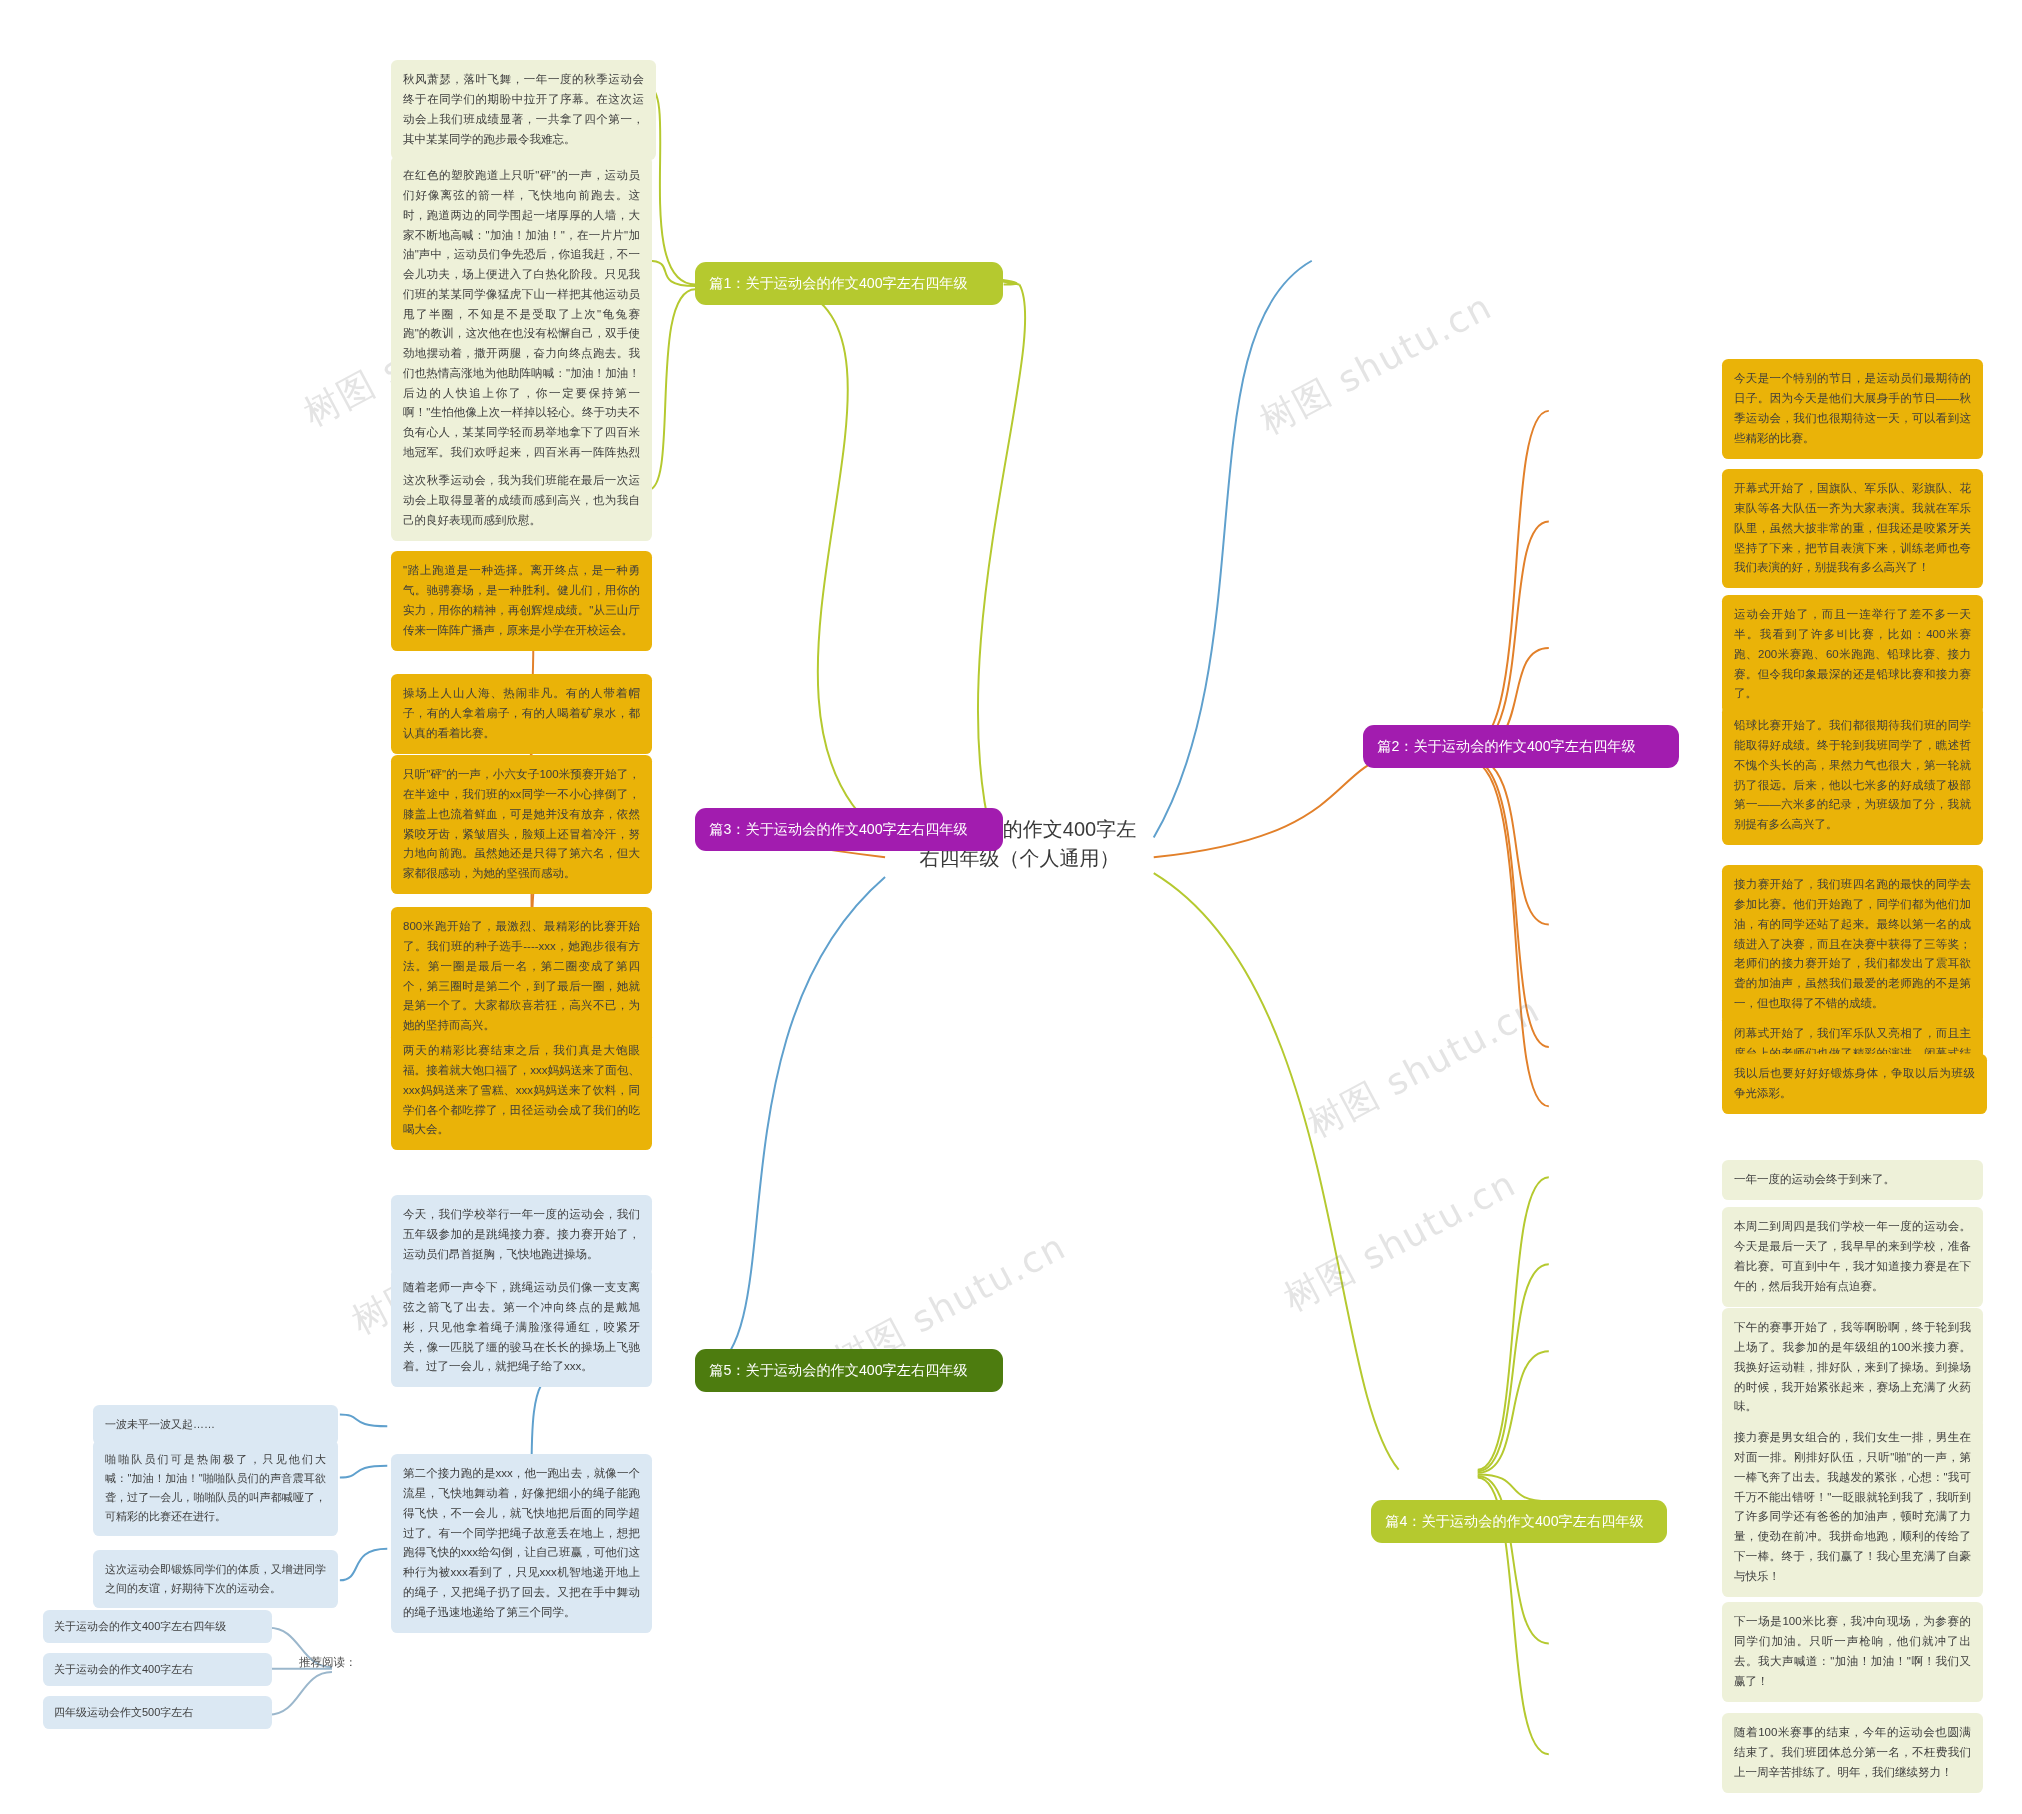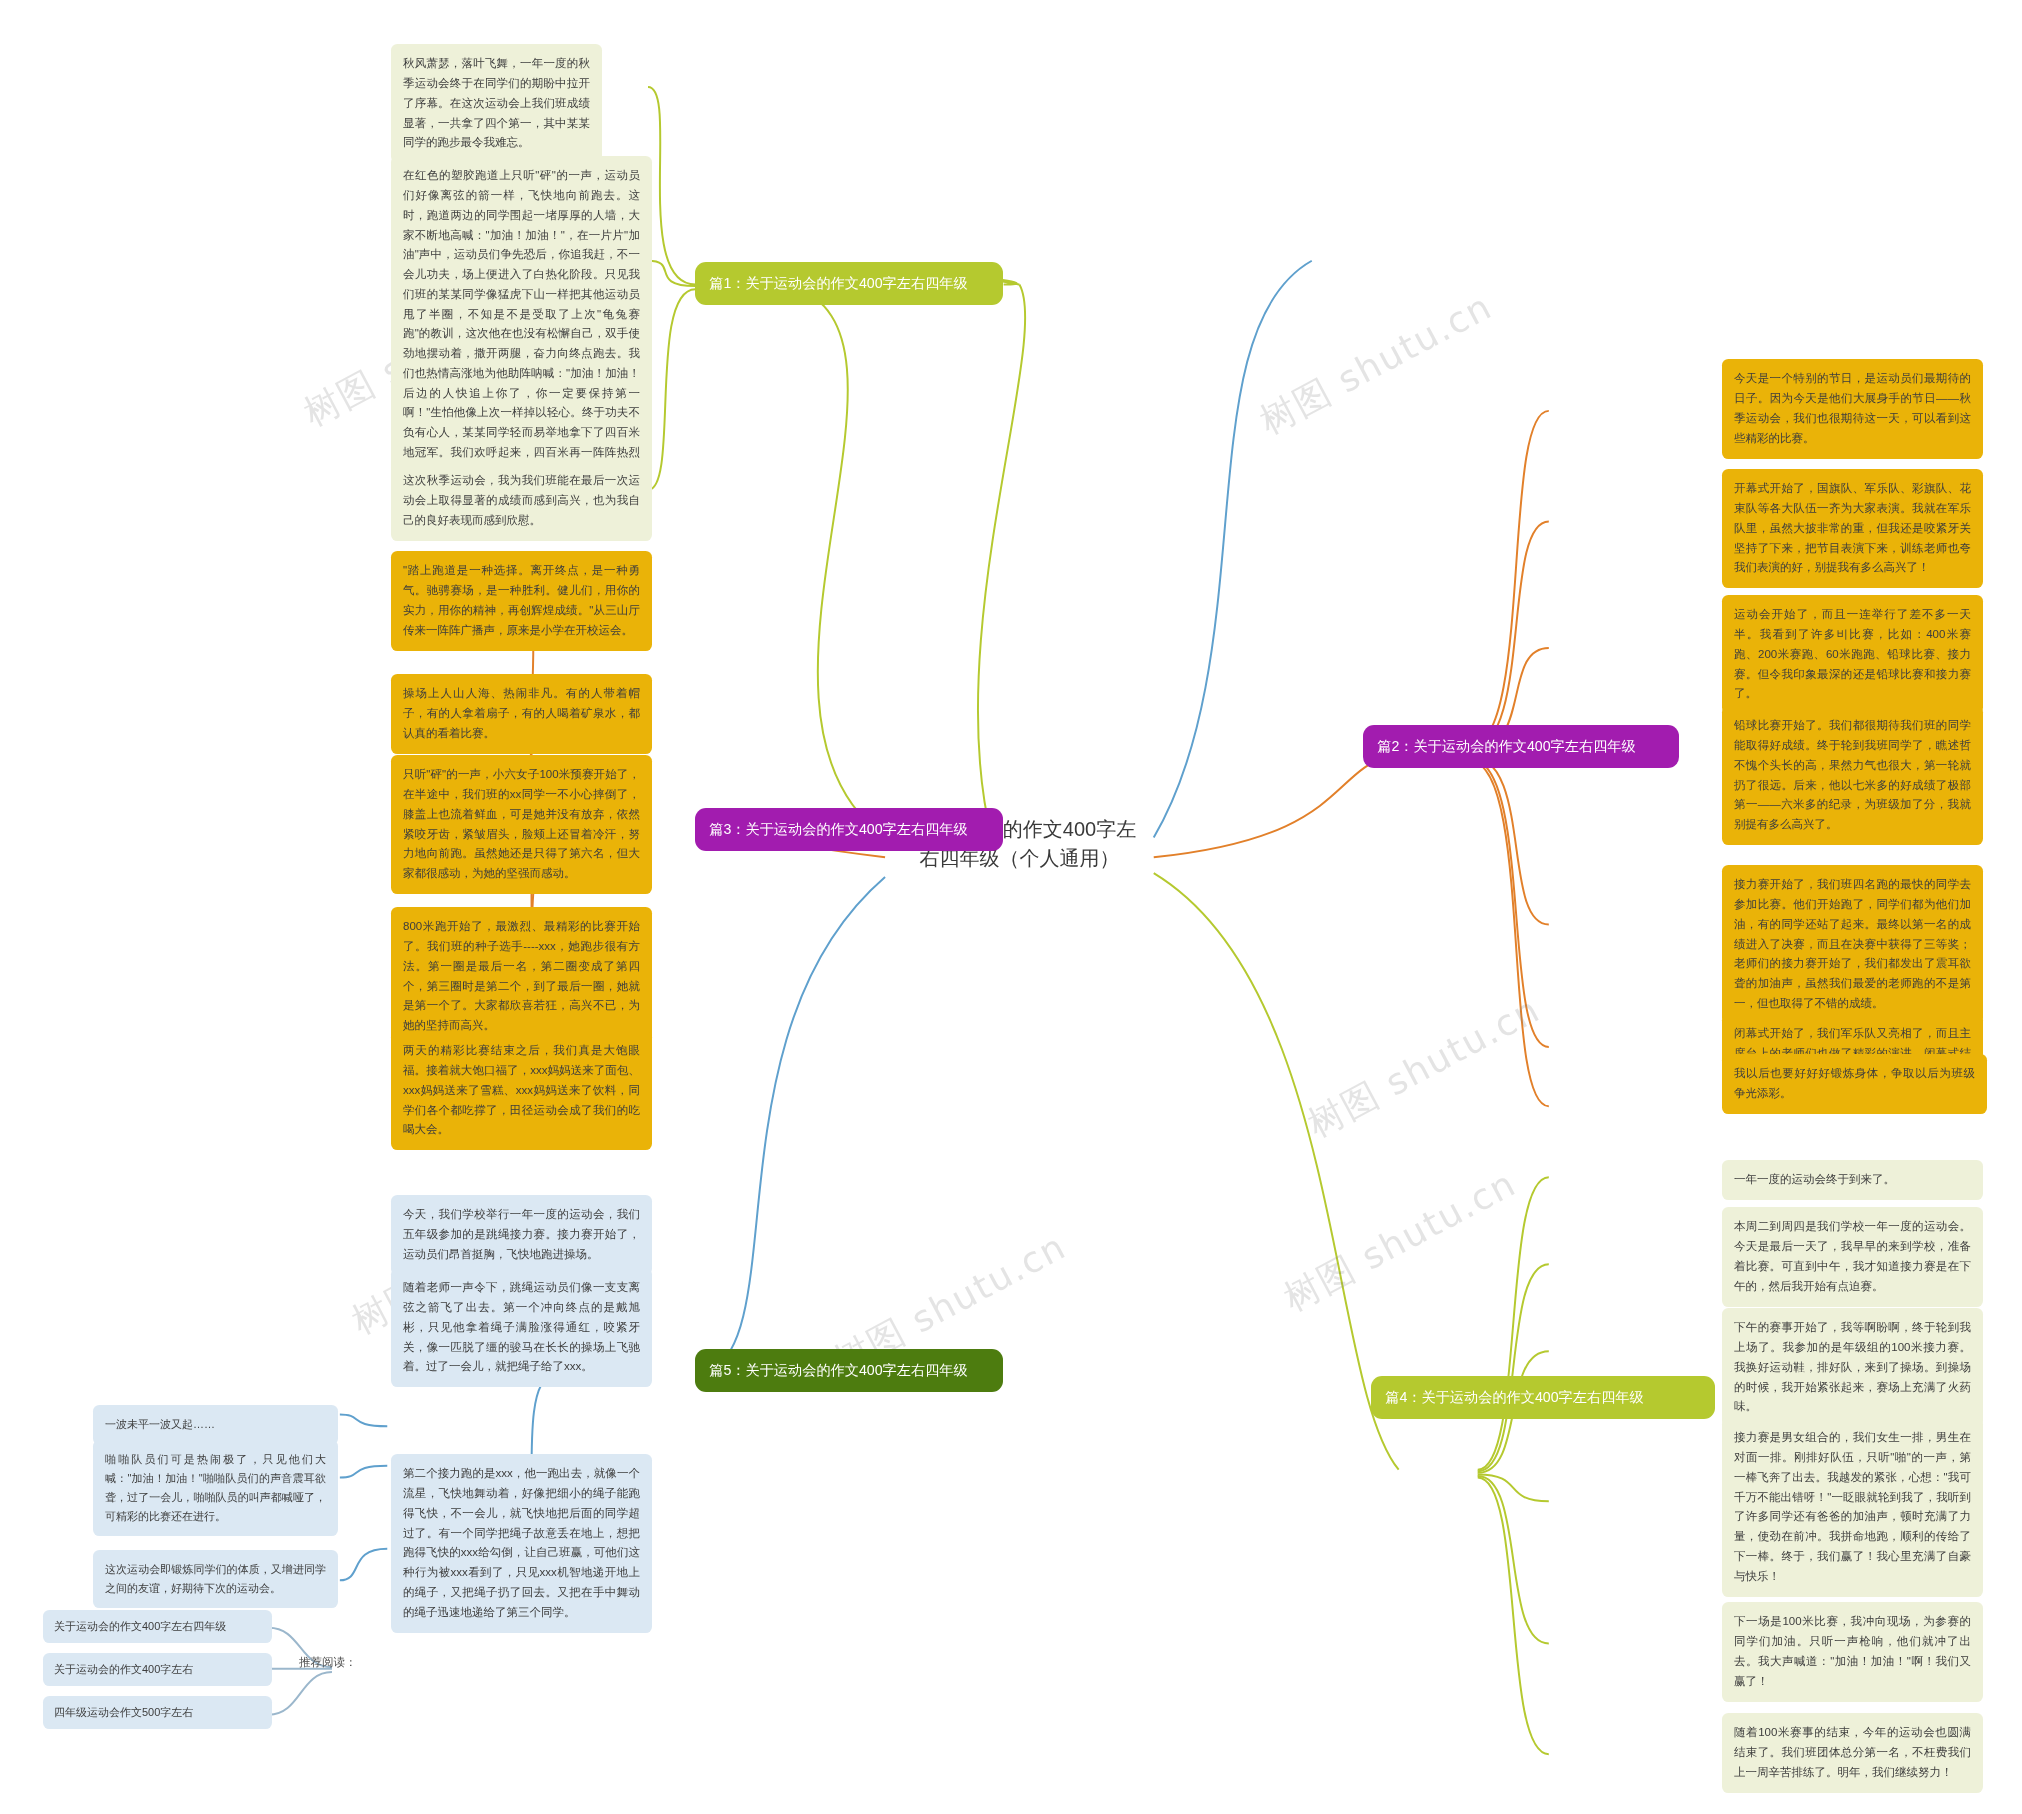--- a/index.html
+++ b/index.html
@@ -119,26 +119,26 @@
   </div>
   <div class="node pill orange" style="left:695px;top:808px;width:308px;">
     <span>篇3：关于运动会的作文400字左右四年级</span>
   </div>
   <div class="node pill blue" style="left:695px;top:1349px;width:308px;">
     <span>篇5：关于运动会的作文400字左右四年级</span>
   </div>
   <div class="node pill orange" style="left:1363px;top:725px;width:316px;">
     <span>篇2：关于运动会的作文400字左右四年级</span>
   </div>
-  <div class="node pill green" style="left:1371px;top:1376px;width:344px;">
+  <div class="node pill green" style="left:1371px;top:1500px;width:296px;">
     <span>篇4：关于运动会的作文400字左右四年级</span>
   </div>
 
 
-  <div class="node leaf green" style="left:391px;top:44px;width:211px;">
+  <div class="node leaf green" style="left:391px;top:60px;width:265px;">
     <span>秋风萧瑟，落叶飞舞，一年一度的秋季运动会终于在同学们的期盼中拉开了序幕。在这次运动会上我们班成绩显著，一共拿了四个第一，其中某某同学的跑步最令我难忘。</span>
   </div>
   <div class="node leaf green" style="left:391px;top:156px;width:261px;">
     <span>在红色的塑胶跑道上只听"砰"的一声，运动员们好像离弦的箭一样，飞快地向前跑去。这时，跑道两边的同学围起一堵厚厚的人墙，大家不断地高喊："加油！加油！"，在一片片"加油"声中，运动员们争先恐后，你追我赶，不一会儿功夫，场上便进入了白热化阶段。只见我们班的某某同学像猛虎下山一样把其他运动员甩了半圈，不知是不是受取了上次"龟兔赛跑"的教训，这次他在也没有松懈自己，双手使劲地摆动着，撒开两腿，奋力向终点跑去。我们也热情高涨地为他助阵呐喊："加油！加油！后边的人快追上你了，你一定要保持第一啊！"生怕他像上次一样掉以轻心。终于功夫不负有心人，某某同学轻而易举地拿下了四百米地冠军。我们欢呼起来，四百米再一阵阵热烈的掌声中告一段落。</span>
   </div>
   <div class="node leaf green" style="left:391px;top:461px;width:261px;">
     <span>这次秋季运动会，我为我们班能在最后一次运动会上取得显著的成绩而感到高兴，也为我自己的良好表现而感到欣慰。</span>
   </div>
 
   <div class="node leaf orange" style="left:391px;top:551px;width:261px;">

